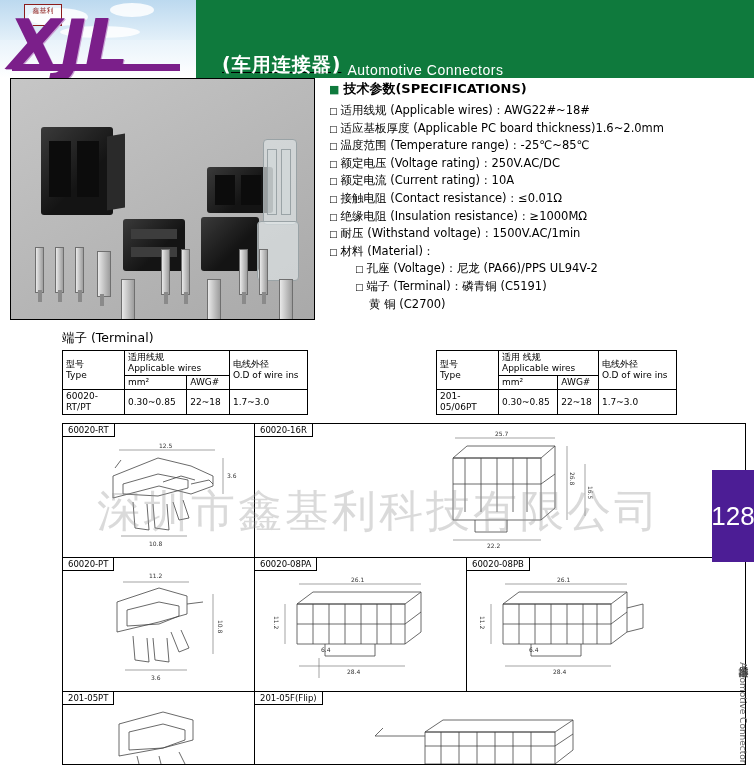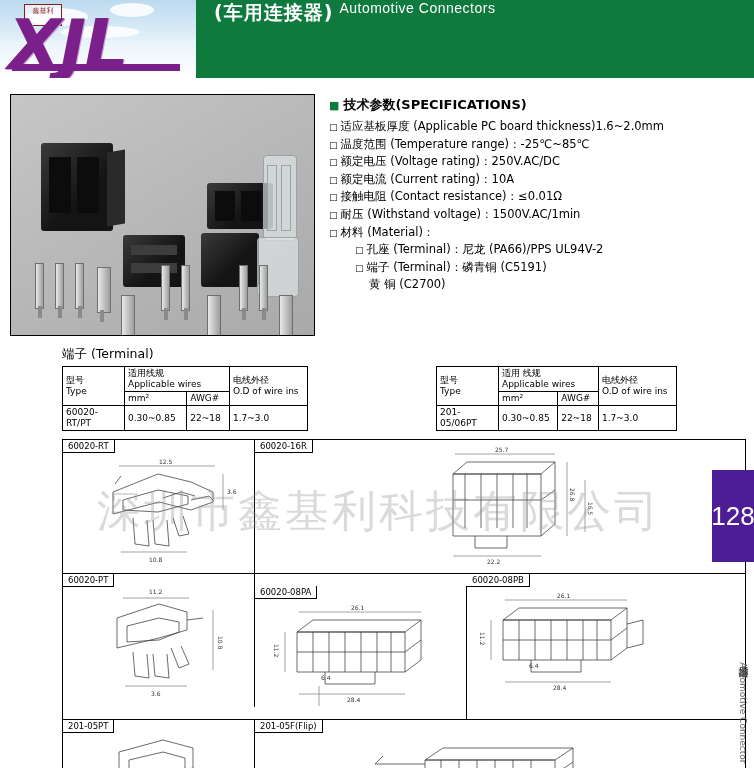--- a/index.html
+++ b/index.html
@@ -64,23 +64,24 @@
   .logo-xjl .bar {
     position:absolute;
     left:4px; top:46px;
     width:168px; height:7px;
     background:#7b1f8a;
   }
   .title-zone {
     flex:1;
     background:#0f7a3d;
     display:flex;
-    align-items:flex-start;
-    padding-left:18px;
-    position:relative;
+    align-items:flex-end;
+    padding-left:26px;
+    position:relative;
+    text-decoration:underline;
   }
   .title-zone .cn {
     color:#ffffff;
     font-size:19px;
     font-weight:bold;
     font-family:"DejaVu Sans", sans-serif;
     letter-spacing:1px;
   }
   .title-zone .en {
     color:#ffffff;
@@ -91,21 +92,21 @@
   }
   .header-rule {
     position:absolute;
     left:196px; right:0; bottom:0; height:3px;
     background:#0f7a3d;
   }
 
   
   .top-row {
     display:flex;
-    padding:16px 10px 0 10px;
+    padding:0 10px 0 10px;
   }
   .photo-box {
     width:305px; height:242px;
     border:1px solid #000;
     background:#b8b8b8;
     position:relative;
     overflow:hidden;
   }
   .photo-inner { position:absolute; inset:0; background:linear-gradient(150deg,#c6c6c6,#a9a9a9); }
 
@@ -193,21 +194,21 @@
     position:absolute; left:0; top:0;
     border-right:1px solid #000;
     border-bottom:1px solid #000;
     padding:1px 5px;
     font-size:8.5px;
     font-family:"DejaVu Sans", sans-serif;
     background:#fff;
     z-index:3;
   }
   .w1 { width:192px; }
-  .w2 { width:212px;margin-top:12px; }
+  .w2 { width:212px; }
   .w3 { width:206px; }
   .w-full { width:418px; }
 
   
   .art { position:absolute; inset:0; }
   .dim { position:absolute; font-size:6px; font-family:"DejaVu Sans", sans-serif; color:#333; }
 
   
   .watermark {
     position:absolute;
@@ -320,28 +321,30 @@
         <span class="tail"></span>
       </div>
     <div class="pin w" style="left:268px; top:200px;"></div>
   </div>
 
   <div class="spec-box">
     <div class="spec-title">
       <span class="sq">■</span><span>技术参数</span><span>(SPECIFICATIONS)</span>
     </div>
     <ul class="spec-list">
+      <li><span class="bx">□</span><span>适用线规 (Applicable wires)：AWG22#~18#</span></li>
       <li><span class="bx">□</span><span>适应基板厚度 (Applicable PC board thickness)1.6~2.0mm</span></li>
       <li><span class="bx">□</span><span>温度范围 (Temperature range)：-25℃~85℃</span></li>
       <li><span class="bx">□</span><span>额定电压 (Voltage rating)：250V.AC/DC</span></li>
       <li><span class="bx">□</span><span>额定电流 (Current rating)：10A</span></li>
       <li><span class="bx">□</span><span>接触电阻 (Contact resistance)：≤0.01Ω</span></li>
+      <li><span class="bx">□</span><span>绝缘电阻 (Insulation resistance)：≥1000MΩ</span></li>
       <li><span class="bx">□</span><span>耐压 (Withstand voltage)：1500V.AC/1min</span></li>
       <li><span class="bx">□</span><span>材料 (Material)：</span></li>
-      <li class="sub1"><span class="bx">□</span><span>孔座 (Terminal)：</span><span>尼龙 (PA66)/PPS UL94V-2</span></li>
+      <li class="sub1"><span class="bx">□</span><span>孔座 (Voltage)：</span><span>尼龙 (PA66)/PPS UL94V-2</span></li>
       <li class="sub1"><span class="bx">□</span><span>端子 (Terminal)：</span><span>磷青铜 (C5191)</span></li>
       <li class="sub2"><span>黄  铜 (C2700)</span></li>
     </ul>
   </div>
 </div>
 
 <div class="terminal-label">端子 (Terminal)</div>
 <div class="tbl-row">
 
   <table class="spec-tbl">

